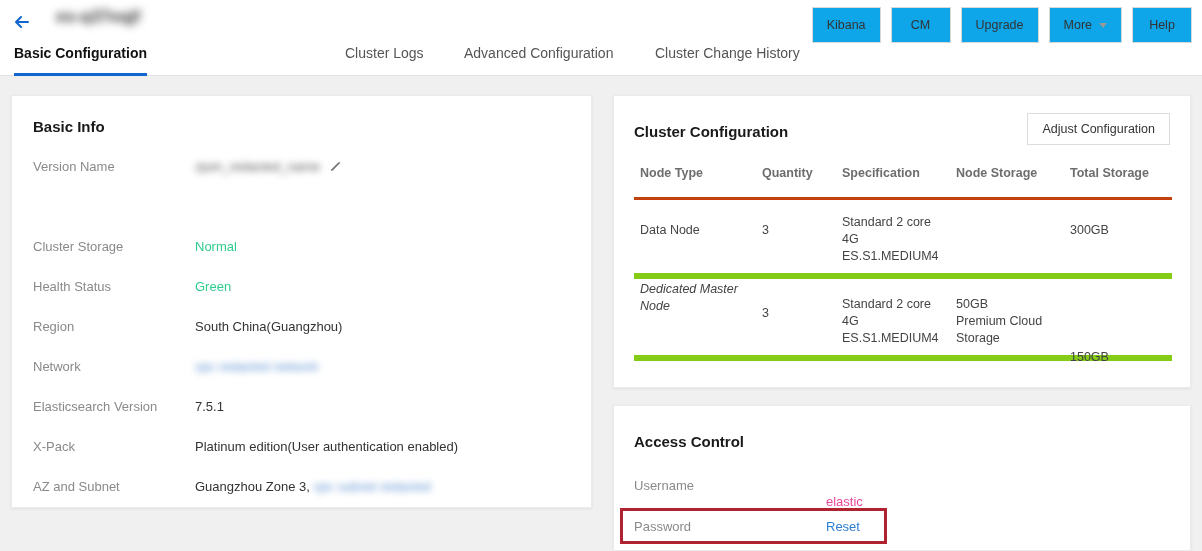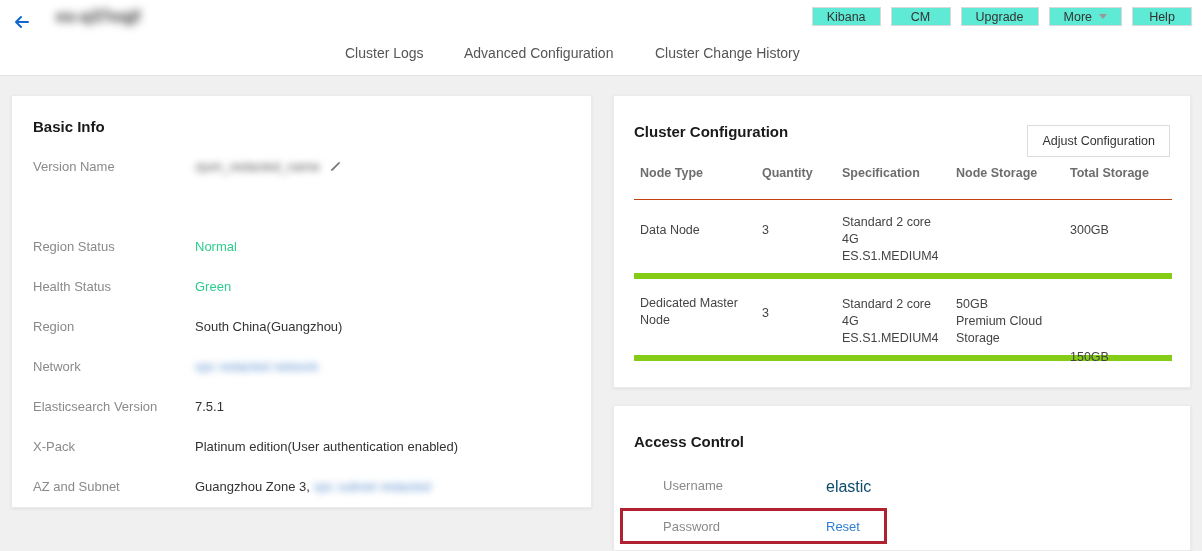--- a/index.html
+++ b/index.html
@@ -24,22 +24,22 @@
     font-size: 17px; font-weight: 600; color: #333;
     filter: blur(4px);
     -webkit-filter: blur(4px);
     user-select: none;
   }
   .hdr-buttons {
     position: absolute; right: 10px; top: 7px;
     display: flex; gap: 10px; align-items: center;
   }
   .hbtn {
-    height: 19px; min-width: 60px; padding: 0 14px;
-    border: 1px solid #d9d9d9; background: #5eead4;
+    height: 36px; min-width: 60px; padding: 0 14px;
+    border: 1px solid #d9d9d9; background: #0ea5e9;
     font-size: 12.5px; color: #333;
     display: flex; align-items: center; justify-content: center;
     cursor: pointer; white-space: nowrap;
     font-family: "Liberation Sans", sans-serif;
   }
   .hbtn .caret {
     margin-left: 7px; width: 0; height: 0;
     border-left: 4px solid transparent;
     border-right: 4px solid transparent;
     border-top: 5px solid #999;
@@ -97,34 +97,34 @@
     user-select: none; color: #555;
   }
   .blur-blue { color: #5b8fd0; }
   .pencil-icon {
     display: inline-block; margin-left: 6px; vertical-align: -1px;
     cursor: pointer;
   }
 
   
   .adjust-btn {
-    position: absolute; right: 20px; top: 29px;
+    position: absolute; right: 20px; top: 17px;
     height: 32px; padding: 0 14px;
     border: 1px solid #dcdcdc; background: #fff;
     font-size: 12.5px; color: #333;
     display: flex; align-items: center; justify-content: center;
     cursor: pointer; white-space: nowrap;
     font-family: "Liberation Sans", sans-serif;
   }
   .cfg-table {
     position: absolute; left: 20px; top: 70px; width: 538px;
   }
   .cfg-head {
     position: relative; height: 34px;
-    border-bottom: 1px solid #c2410c;
+    border-bottom: 3px solid #c2410c;
   }
   .cfg-head .cell {
     position: absolute; top: 0;
     font-size: 12.5px; font-weight: bold; color: #6d6d6d;
     white-space: nowrap;
   }
   .cfg-row {
     position: relative; border-bottom: 6px solid #84cc16;
   }
   .cfg-row .cell {
@@ -133,22 +133,22 @@
     white-space: pre-line;
   }
   .c0 { left: 6px; width: 116px; }
   .c1 { left: 128px; width: 60px; }
   .c2 { left: 208px; width: 110px; }
   .c3 { left: 322px; width: 106px; }
   .c4 { left: 436px; width: 100px; }
 
   
   .ac-row { position: absolute; left: 20px; width: 480px; height: 18px; }
-  .ac-label { position: absolute; left: 0; top: 0; font-size: 13px; color: #8a8a8a; margin-left: 29px; }
-  .ac-value { position: absolute; left: 192px; top: 0; font-size: 16px; color: #0c4a6e; }
+  .ac-label { position: absolute; left: 0; top: 0; font-size: 13px; color: #8a8a8a; }
+  .ac-value { position: absolute; left: 192px; top: 16px; font-size: 13px; color: #ec4899; }
   .ac-link {
     position: absolute; left: 192px; top: 0;
     font-size: 13px; color: #2d7fd3; cursor: pointer; text-decoration: none;
   }
   .highlight-box {
     position: absolute; left: 620px; top: 508px; width: 267px; height: 36px;
     border: 3px solid #b02230;
     pointer-events: none;
   }
 </style>
@@ -177,20 +177,23 @@
       <span>More</span>
       <i class="caret"></i>
     </div>
     <div class="hbtn">
       <span>Help</span>
     </div>
   </div>
 </div>
 
 <div class="tabbar">
+  <div class="tab active" style="left:14px;">
+      <span>Basic Configuration</span>
+    </div>
   <div class="tab" style="left:345px;">
       <span>Cluster Logs</span>
     </div>
   <div class="tab" style="left:464px;">
       <span>Advanced Configuration</span>
     </div>
   <div class="tab" style="left:655px;">
       <span>Cluster Change History</span>
     </div>
 </div>
@@ -206,21 +209,21 @@
         <svg width="11" height="11" viewBox="0 0 12 12" aria-hidden="true">
           <path d="M1 11 L3 10.4 L10.3 3.1 L8.9 1.7 L1.6 9 Z" fill="#777"></path>
           <path d="M9.4 1.2 L10.8 2.6" stroke="#777" stroke-width="1.2" fill="none"></path>
         </svg>
       </span>
     </span>
   </div>
 
 
   <div class="info-row" style="top:143px;">
-    <span class="info-label">Region Status</span>
+    <span class="info-label">Cluster Storage</span>
     <span class="info-value green">Normal</span>
   </div>
 
   <div class="info-row" style="top:183px;">
     <span class="info-label">Health Status</span>
     <span class="info-value green">Green</span>
   </div>
 
   <div class="info-row" style="top:223px;">
     <span class="info-label">Region</span>
@@ -269,21 +272,21 @@
     <div class="cfg-row" style="height:79px;">
       <span class="cell c0" style="top:22px;">Data Node</span>
       <span class="cell c1" style="top:22px;">3</span>
       <span class="cell c2" style="top:14px;">Standard 2 core
 4G
 ES.S1.MEDIUM4</span>
       <span class="cell c4" style="top:22px;">300GB</span>
     </div>
 
     <div class="cfg-row" style="height:82px;">
-      <span class="cell c0" style="top:16px;">Dedicated Master
+      <span class="cell c0" style="top:2px;font-style:italic;">Dedicated Master
 Node</span>
       <span class="cell c1" style="top:26px;">3</span>
       <span class="cell c2" style="top:17px;">Standard 2 core
 4G
 ES.S1.MEDIUM4</span>
       <span class="cell c3" style="top:17px;">50GB
 Premium Cloud
 Storage</span>
       <span class="cell c4" style="top:26px;margin-top:44px;">150GB</span>
     </div>

